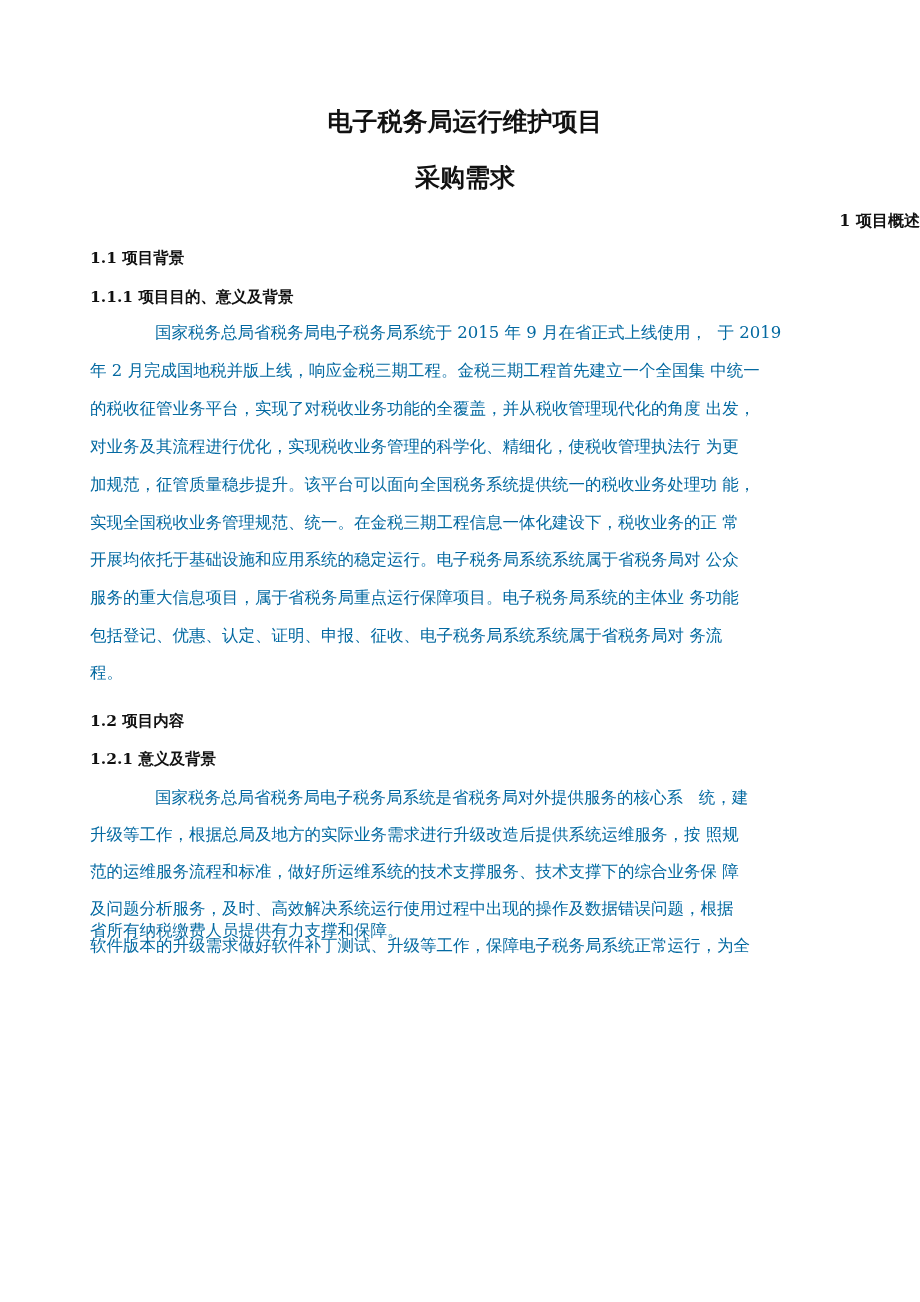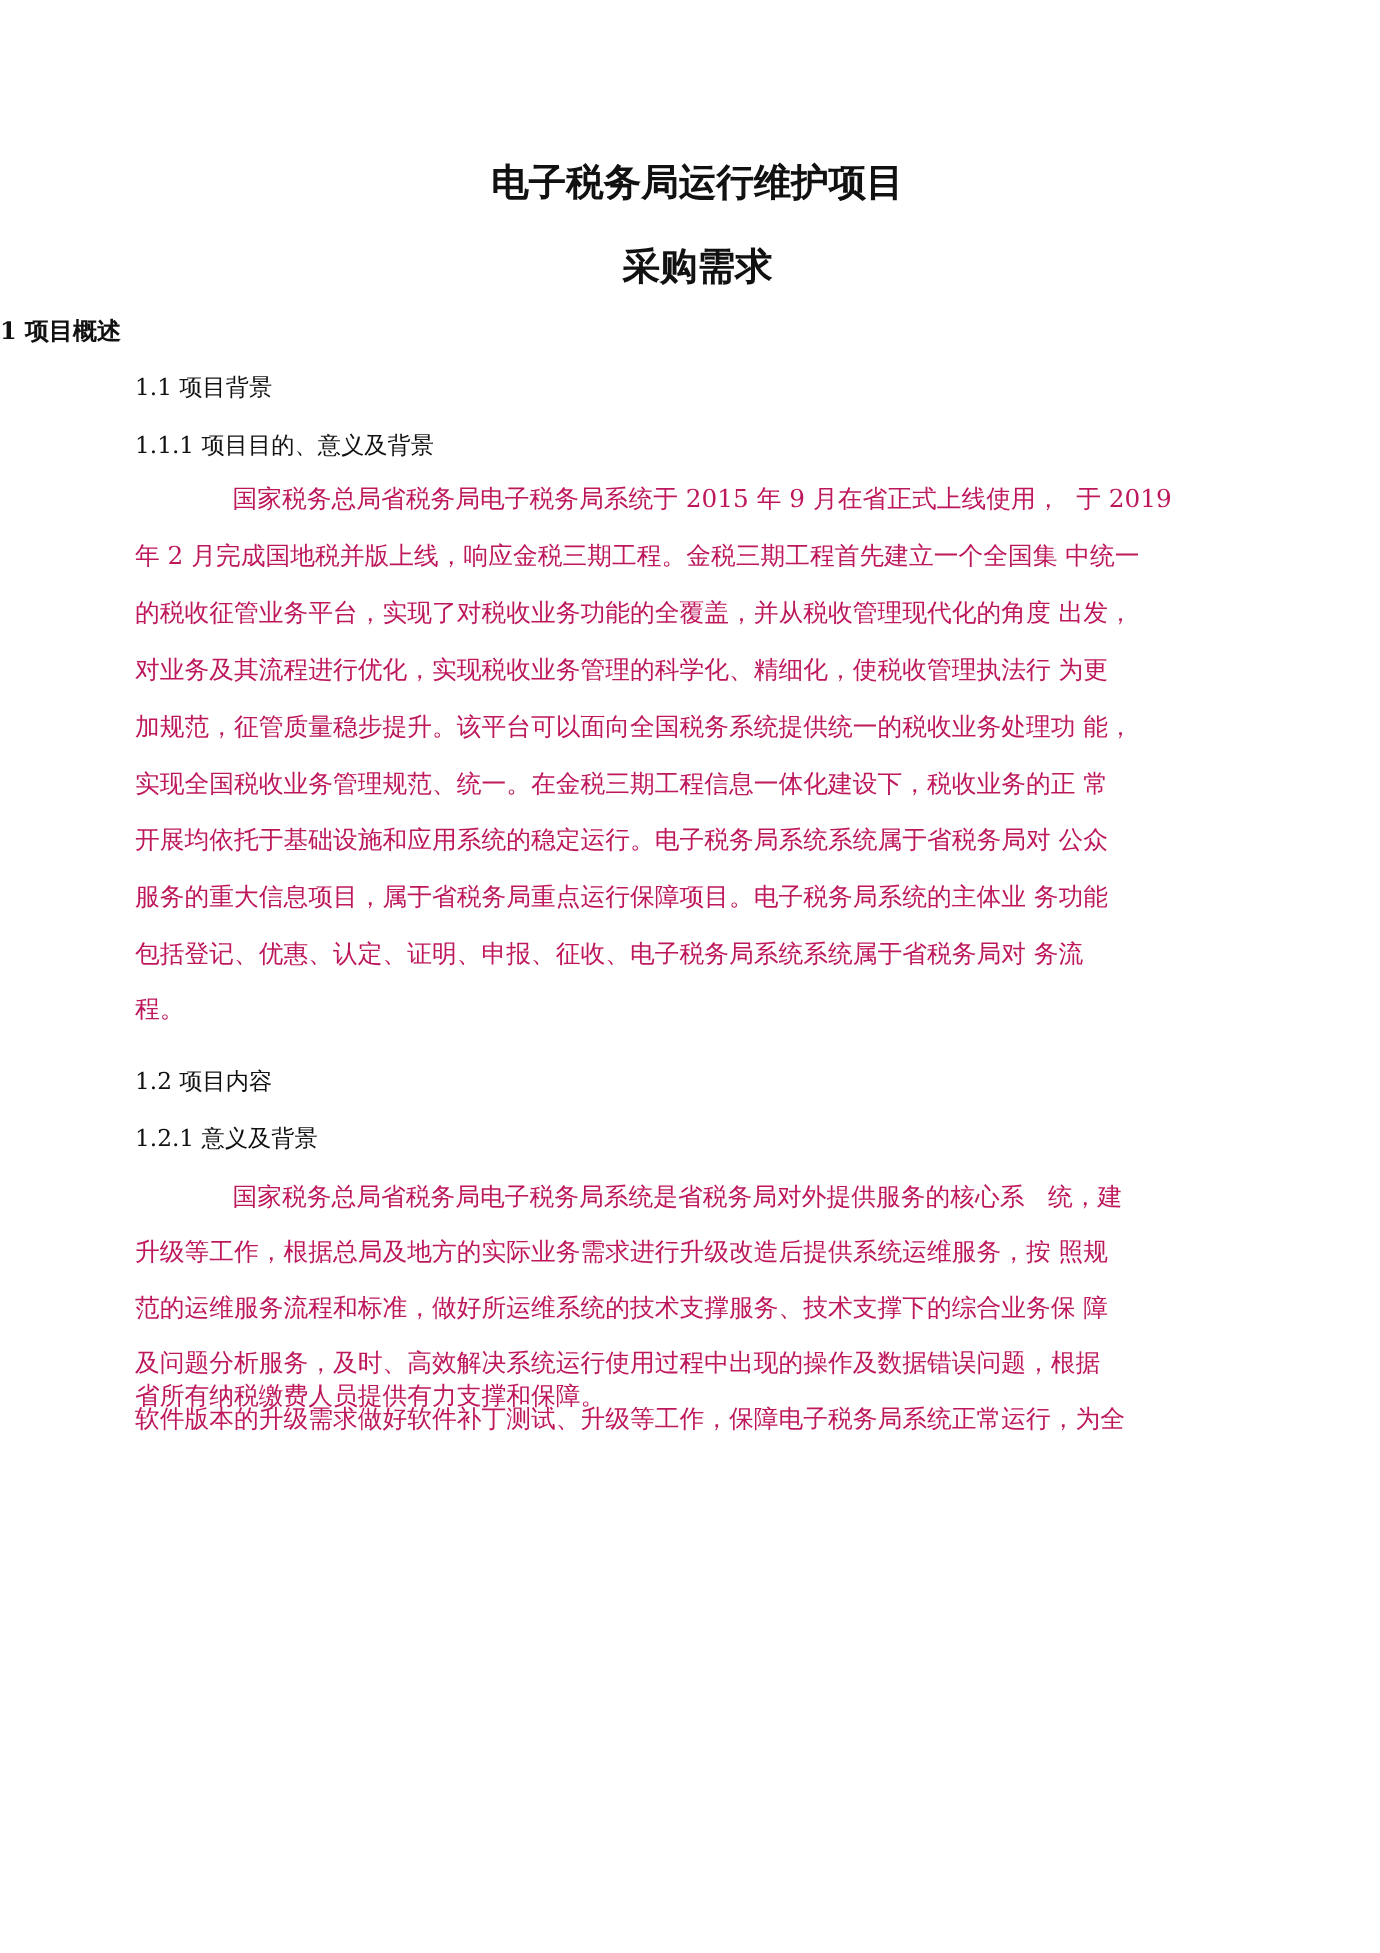--- a/index.html
+++ b/index.html
@@ -30,41 +30,41 @@
       font-size: 25px;
       letter-spacing: 0px;
       color: #111;
       margin: 5px;
     }
     .title-1 { top: 100px; }
     .title-2 { top: 156px; }
     .section-head {
       position: absolute;
       left: 0; width: 920px;
-      text-align: left;
+      text-align: right;
       top: 211px;
       font-size: 16px;
       font-weight: bold;
       color: #111;
       margin: 0;
     }
     .h2 {
       position: absolute;
       left: 90px;
       font-size: 15.5px;
-      font-weight: normal;
+      font-weight: bold;
       color: #111;
       margin: 0;
       white-space: nowrap;
     }
     .line {
       position: absolute;
       left: 90px;
       font-size: 16.5px;
-      color: #be185d;
+      color: #0369a1;
       white-space: pre;
       margin: 0;
       line-height: 20px;
     }
     .indent { left: 155px; }
   </style>
 </head>
 <body>
 
 <div class="page">

